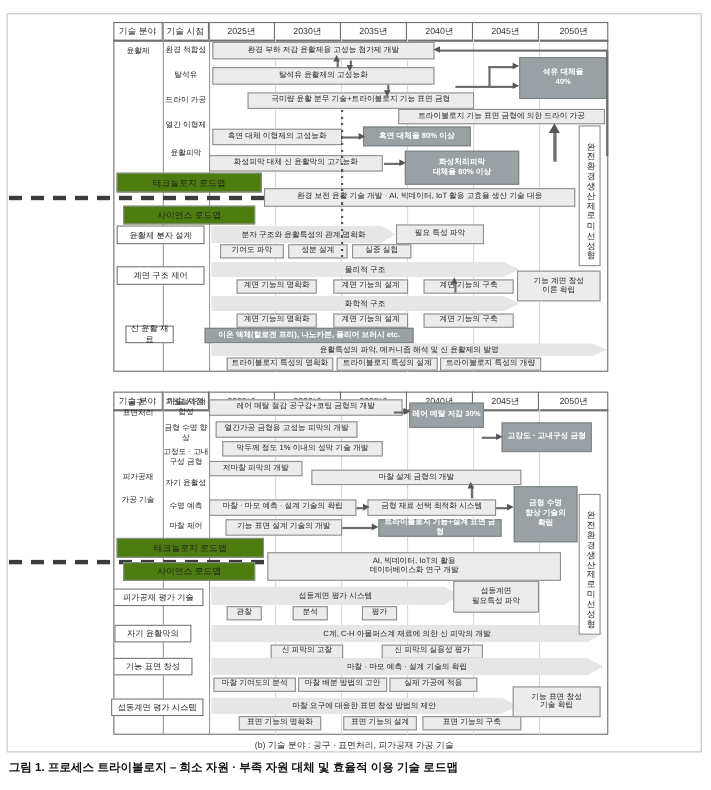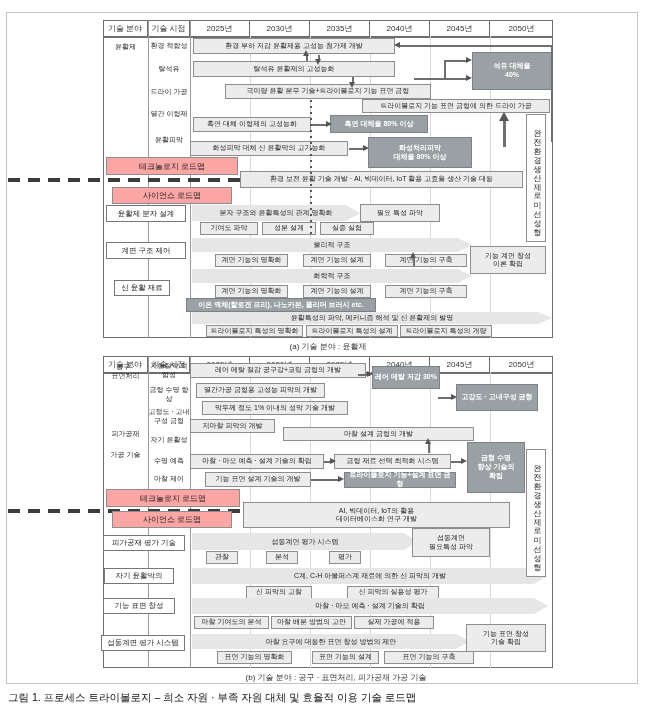--- a/index.html
+++ b/index.html
@@ -8,21 +8,21 @@
   .el{position:absolute;box-sizing:border-box;}
   .frame{border:1px solid #c3c3c3;}
   .tbl{border:1px solid #6e6e6e;}
   .hc{font-size:8px;display:flex;align-items:center;justify-content:center;border-right:1px solid #6e6e6e;color:#333;}
   .hc.last{border-right:none;}
   .lab{font-size:7px;display:flex;align-items:center;justify-content:center;text-align:center;line-height:1.25;color:#222;}
   .lb{background:#ececec;border:1px solid #8d8d8d;display:flex;align-items:center;justify-content:center;
       text-align:center;font-size:7px;line-height:1.15;color:#222;padding:0 2px;}
   .wb{background:#fff;border:1px solid #777;display:flex;align-items:center;justify-content:center;
       text-align:center;font-size:7.5px;color:#222;padding:0 2px;}
-  .rb{background:#fca5a5;border:1px solid #8d8d8d;display:flex;align-items:center;justify-content:center;
+  .rb{background:#4d7c0f;border:1px solid #8d8d8d;display:flex;align-items:center;justify-content:center;
       font-size:8px;color:#222;}
   .db{background:#9aa1a5;border:1px solid #7b8286;color:#fff;font-weight:bold;font-size:7px;line-height:1.25;
       display:flex;align-items:center;justify-content:center;text-align:center;padding:0 2px;}
   .ab{background:#e6e6e6;display:flex;align-items:center;justify-content:center;text-align:center;
       font-size:7px;color:#222;clip-path:polygon(0 0,calc(100% - 14px) 0,100% 50%,calc(100% - 14px) 100%,0 100%);}
   .pre{white-space:pre-line;}
   .hl{background:#6e6e6e;height:1.5px;}
   .vl{background:#6e6e6e;width:1.5px;}
   .thick{width:3px;}
   .gridv{width:1px;background:#d8d8d8;}
@@ -31,21 +31,21 @@
   .dotv{width:2px;background:repeating-linear-gradient(180deg,#555 0 2px,transparent 2px 6px);}
   .tri{width:0;height:0;}
   .tri-r{border-top:3.5px solid transparent;border-bottom:3.5px solid transparent;border-left:6px solid #555;}
   .tri-l{border-top:3.5px solid transparent;border-bottom:3.5px solid transparent;border-right:6px solid #555;}
   .tri-u{border-left:3.5px solid transparent;border-right:3.5px solid transparent;border-bottom:6px solid #555;}
   .tri-d{border-left:3.5px solid transparent;border-right:3.5px solid transparent;border-top:6px solid #555;}
   .tri-u.big{border-left:5px solid transparent;border-right:5px solid transparent;border-bottom:9px solid #555;}
   .vert{writing-mode:vertical-rl;text-orientation:upright;font-size:8px;letter-spacing:1px;border:1px solid #8d8d8d;
         background:#fff;display:flex;align-items:center;justify-content:center;color:#222;}
   .cap{font-size:8px;text-align:center;color:#333;}
-  .figcap{font-size:10.5px;font-weight:normal;color:#111;}
+  .figcap{font-size:10.5px;font-weight:bold;color:#111;}
 </style>
 </head>
 <body>
 
 <div id="stage">
   <div class="el frame" style="left:6px;top:12px;width:632px;height:672px"></div>
 
   <div class="el tbl" style="left:103px;top:20px;width:450px;height:318px"></div>
 
   <div class="el hc" style="left:103px;top:20px;width:45px;height:16px">기술 분야</div>
@@ -98,21 +98,21 @@
   <div class="el ab" style="left:192px;top:238px;width:280px;height:14px">물리적 구조</div>
   <div class="el lb" style="left:215px;top:254px;width:73px;height:13px">계면 기능의 명확화</div>
   <div class="el lb" style="left:303px;top:254px;width:68px;height:13px">계면 기능의 설계</div>
   <div class="el lb" style="left:385px;top:254px;width:82px;height:13px">계면 기능의 구축</div>
   <div class="el lb pre" style="left:470px;top:246px;width:76px;height:28px">기능 계면 창성
 이론 확립</div>
   <div class="el ab" style="left:192px;top:269px;width:280px;height:14px">화학적 구조</div>
   <div class="el lb" style="left:215px;top:285px;width:73px;height:13px">계면 기능의 명확화</div>
   <div class="el lb" style="left:303px;top:285px;width:68px;height:13px">계면 기능의 설계</div>
   <div class="el lb" style="left:385px;top:285px;width:82px;height:13px">계면 기능의 구축</div>
-  <div class="el wb" style="left:114px;top:280px;width:56px;height:16px">신 윤활 재료</div>
+  <div class="el wb" style="left:114px;top:296px;width:44px;height:16px">신 윤활 재료</div>
   <div class="el db" style="left:186px;top:298px;width:190px;height:14px">이온 액체(할로겐 프리), 나노카본, 폴리머 브러시 etc.</div>
   <div class="el ab" style="left:192px;top:312px;width:360px;height:12px">윤활특성의 파악, 메커니즘 해석 및 신 윤활제의 발명</div>
   <div class="el lb" style="left:206px;top:325px;width:97px;height:12px">트라이볼로지 특성의 명확화</div>
   <div class="el lb" style="left:306px;top:325px;width:92px;height:12px">트라이볼로지 특성의 설계</div>
   <div class="el lb" style="left:400px;top:325px;width:92px;height:12px">트라이볼로지 특성의 개량</div>
   <div class="el vert" style="left:526px;top:114px;width:20px;height:128px">완전환경생산제로미선성형</div>
 
   <div class="el hl" style="left:400px;top:45px;width:152px"></div>
   <div class="el tri tri-l" style="left:394px;top:42px"></div>
   <div class="el vl" style="left:306px;top:55px;height:6px"></div>
@@ -129,21 +129,20 @@
   <div class="el vl" style="left:444px;top:60px;height:19px"></div>
   <div class="el hl" style="left:444px;top:60px;width:24px"></div>
   <div class="el tri tri-r" style="left:466px;top:57px"></div>
   <div class="el hl" style="left:414px;top:78px;width:54px"></div>
   <div class="el tri tri-r" style="left:466px;top:75px"></div>
   <div class="el vl thick" style="left:503px;top:120px;height:27px"></div>
   <div class="el tri tri-u big" style="left:499px;top:112px"></div>
   <div class="el vl" style="left:551px;top:46px;height:96px"></div>
   <div class="el vl" style="left:413px;top:256px;height:10px"></div>
   <div class="el tri tri-u" style="left:410px;top:252px"></div>
-  <div class="el cap" style="left:103px;top:341px;width:450px">(a) 기술 분야 : 윤활제</div>
 
   <div class="el tbl" style="left:103px;top:356px;width:450px;height:312px"></div>
 
   <div class="el hc" style="left:103px;top:356px;width:45px;height:16px">기술 분야</div>
   <div class="el hc" style="left:148px;top:356px;width:42px;height:16px">기술 시점</div>
   <div class="el hc" style="left:190px;top:356px;width:60px;height:16px">2025년</div>
   <div class="el hc" style="left:250px;top:356px;width:60px;height:16px">2030년</div>
   <div class="el hc" style="left:310px;top:356px;width:60px;height:16px">2035년</div>
   <div class="el hc" style="left:370px;top:356px;width:60px;height:16px">2040년</div>
   <div class="el hc" style="left:430px;top:356px;width:60px;height:16px">2045년</div>
@@ -219,19 +218,19 @@
   <div class="el hl" style="left:438px;top:397px;width:16px"></div>
   <div class="el tri tri-r" style="left:451px;top:394px"></div>
   <div class="el hl" style="left:324px;top:461px;width:9px"></div>
   <div class="el tri tri-r" style="left:330px;top:458px"></div>
   <div class="el hl" style="left:451px;top:461px;width:12px"></div>
   <div class="el tri tri-r" style="left:461px;top:458px"></div>
   <div class="el hl" style="left:311px;top:479px;width:30px"></div>
   <div class="el tri tri-r" style="left:338px;top:476px"></div>
   <div class="el vl" style="left:428px;top:443px;height:10px"></div>
   <div class="el tri tri-u" style="left:425px;top:438px"></div>
-  <div class="el cap" style="left:111px;top:672px;width:450px">(b) 기술 분야 : 공구 · 표면처리, 피가공재 가공 기술</div>
+  <div class="el cap" style="left:97px;top:672px;width:450px">(b) 기술 분야 : 공구 · 표면처리, 피가공재 가공 기술</div>
 
   <div class="el figcap" style="left:8px;top:691px;width:630px">
     <span>그림 1.</span>
     <span>프로세스 트라이볼로지 – 희소 자원 · 부족 자원 대체 및 효율적 이용 기술 로드맵</span>
   </div>
 </div>
 
 </body></html>

